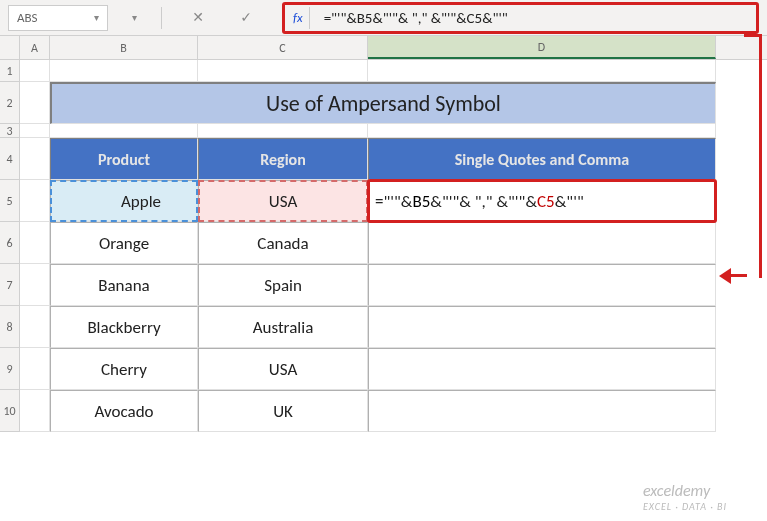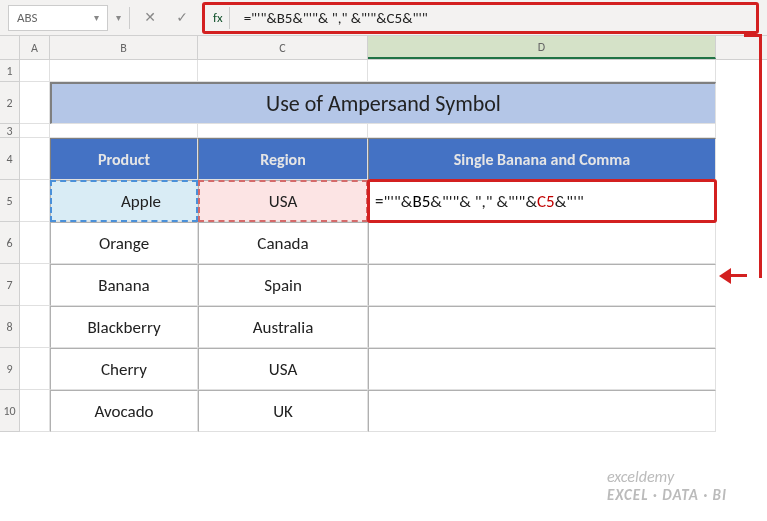--- a/index.html
+++ b/index.html
@@ -1,24 +1,24 @@
 <!DOCTYPE html>
 <html><head>
   <meta charset="utf-8">
   <style>
     * { box-sizing: border-box; margin: 0; padding: 0; }
     body { font-family: Calibri, Arial, sans-serif; font-size: 14px; background: #fff; width: 767px; height: 521px; overflow: hidden; position: relative; }
     
-    .top-bar { height: 36px; display: flex; align-items: center; border-bottom: 1px solid #d0d0d0; background: #f3f2f1; padding: 4px 8px; gap: 8px; }
+    .top-bar { height: 36px; display: flex; align-items: center; border-bottom: 1px solid #d0d0d0; background: #f3f2f1; padding: 4px 8px; gap: 24px; }
     .name-box { width: 100px; height: 26px; background: #fff; border: 1px solid #ccc; padding: 2px 8px; display: flex; align-items: center; justify-content: space-between; }
     .name-box-text { color: #666; font-size: 13px; }
     .name-box-chevron { color: #888; font-size: 10px; }
     .divider-v { width: 1px; height: 22px; background: #ccc; }
     .icon-btn { width: 24px; height: 24px; display: flex; align-items: center; justify-content: center; color: #888; cursor: pointer; }
-    .fx-label { font-size: 13px; color: #14532d; margin-left: 4px; }
+    .fx-label { font-style: italic; font-size: 13px; color: #1d4ed8; margin-left: 4px; }
     .formula-bar { flex: 1; height: 26px; background: #fff; border: 1px solid #ccc; padding: 2px 8px; display: flex; align-items: center; font-size: 15px; color: #222; }
     
     .formula-bar-wrap { border: 3px solid #d32020; border-radius: 3px; display: flex; align-items: center; flex: 1; padding: 0 4px; height: 32px; background: #f3f2f1; }
     .formula-bar-wrap .formula-bar { border: none; background: transparent; }
     
     .grid-area { position: relative; }
     .col-headers { display: flex; height: 24px; background: #f3f2f1; border-bottom: 1px solid #d0d0d0; }
     .col-headers .corner { width: 20px; border-right: 1px solid #d0d0d0; }
     .col-headers .col-h { border-right: 1px solid #d0d0d0; display: flex; align-items: center; justify-content: center; color: #666; font-size: 12px; }
     .col-h.selected { background: #d5e2c8; border-bottom: 2px solid #217346; }
@@ -45,22 +45,22 @@
     .formula-red-box { position: absolute; border: 3px solid #d32020; border-radius: 3px; left: -2px; top: -2px; right: -2px; bottom: -2px; pointer-events: none; }
     .formula-text { font-size: 17px; color: #222; padding-left: 6px; text-align: left; width: 100%; }
     .formula-text .ref-b { color: #000000; }
     .formula-text .ref-c { color: #c00000; }
     
     .arrow-connector { position: absolute; pointer-events: none; }
     .arrow-down { right: 5px; top: 34px; width: 18px; height: 244px; border-right: 3px solid #d32020; border-top: 3px solid #d32020; }
     .arrow-left { position: absolute; right: 20px; top: 274px; width: 20px; height: 3px; background: #d32020; }
     .arrow-head { position: absolute; right: 36px; top: 268px; width: 0; height: 0; border-top: 8px solid transparent; border-bottom: 8px solid transparent; border-right: 12px solid #d32020; }
     
-    .watermark { position: absolute; right: 40px; bottom: 17px; color: #bbb; font-size: 16px; font-style: italic; }
-    .watermark-sub { font-size: 15px; display: block; letter-spacing: 1px; font-weight: bold; }
+    .watermark { position: absolute; right: 40px; bottom: 8px; color: #bbb; font-size: 16px; font-style: italic; }
+    .watermark-sub { font-size: 10px; display: block; letter-spacing: 1px; }
   </style>
 </head>
 <body>
 
 <div class="top-bar">
   <div class="name-box">
     <span class="name-box-text">ABS</span>
     <span class="name-box-chevron">▾</span>
   </div>
   <span style="color:#888;font-size:10px;">▾</span>
@@ -116,21 +116,21 @@
   <div class="row tall">
     <div class="row-h">4</div>
     <div class="cell col-A"></div>
     <div class="cell col-B header-cell">
         <span>Product</span>
       </div>
     <div class="cell col-C header-cell">
         <span>Region</span>
       </div>
     <div class="cell col-D header-cell">
-        <span>Single Banana and Comma</span>
+        <span>Single Quotes and Comma</span>
       </div>
   </div>
 
   <div class="row tall">
     <div class="row-h">5</div>
     <div class="cell col-A"></div>
     <div class="cell col-B data-cell active-b5">
         <span>Apple</span>
       </div>
     <div class="cell col-C data-cell active-c5">

